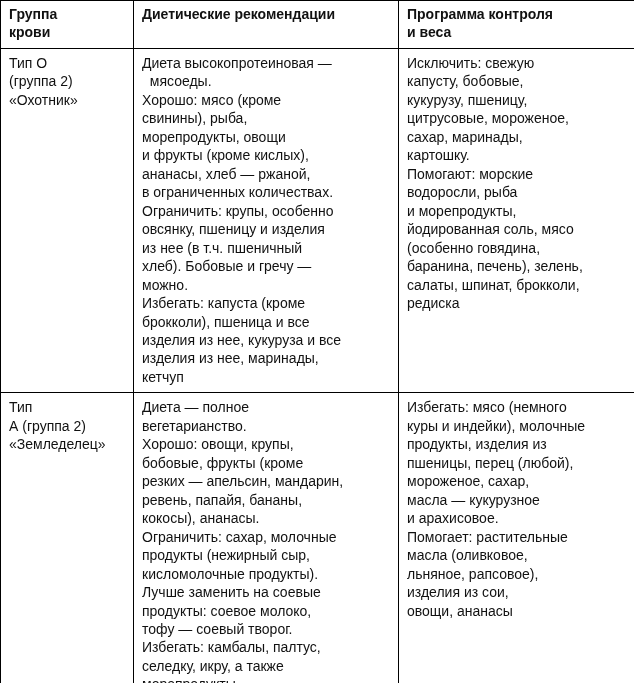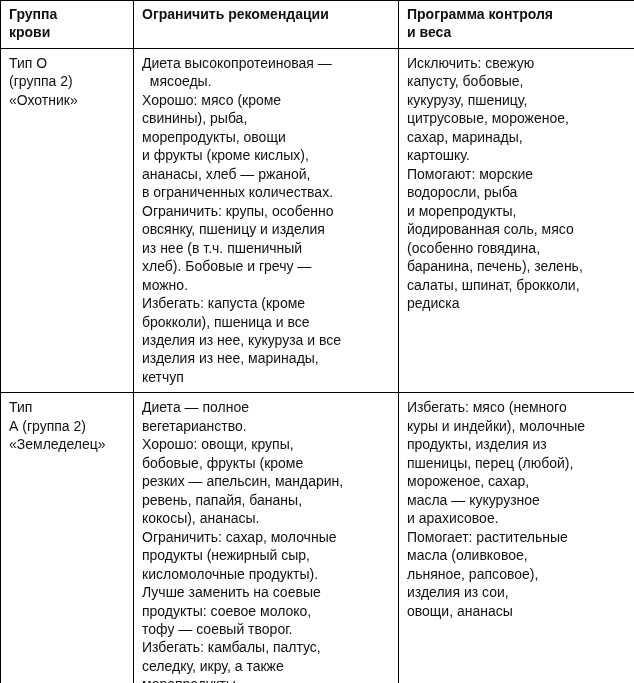--- a/index.html
+++ b/index.html
@@ -45,21 +45,21 @@
 <table class="diet-table">
   <colgroup>
     <col class="col-group">
     <col class="col-diet">
     <col class="col-program">
   </colgroup>
   <thead>
     <tr>
       <th>Группа
 крови</th>
-      <th>Ограничить рекомендации</th>
+      <th>Диетические рекомендации</th>
       <th>Программа контроля
 и веса</th>
     </tr>
   </thead>
   <tbody>
     <tr>
       <td>Тип О
 (группа 2)
 «Охотник»</td>
       <td>Диета высокопротеиновая —

